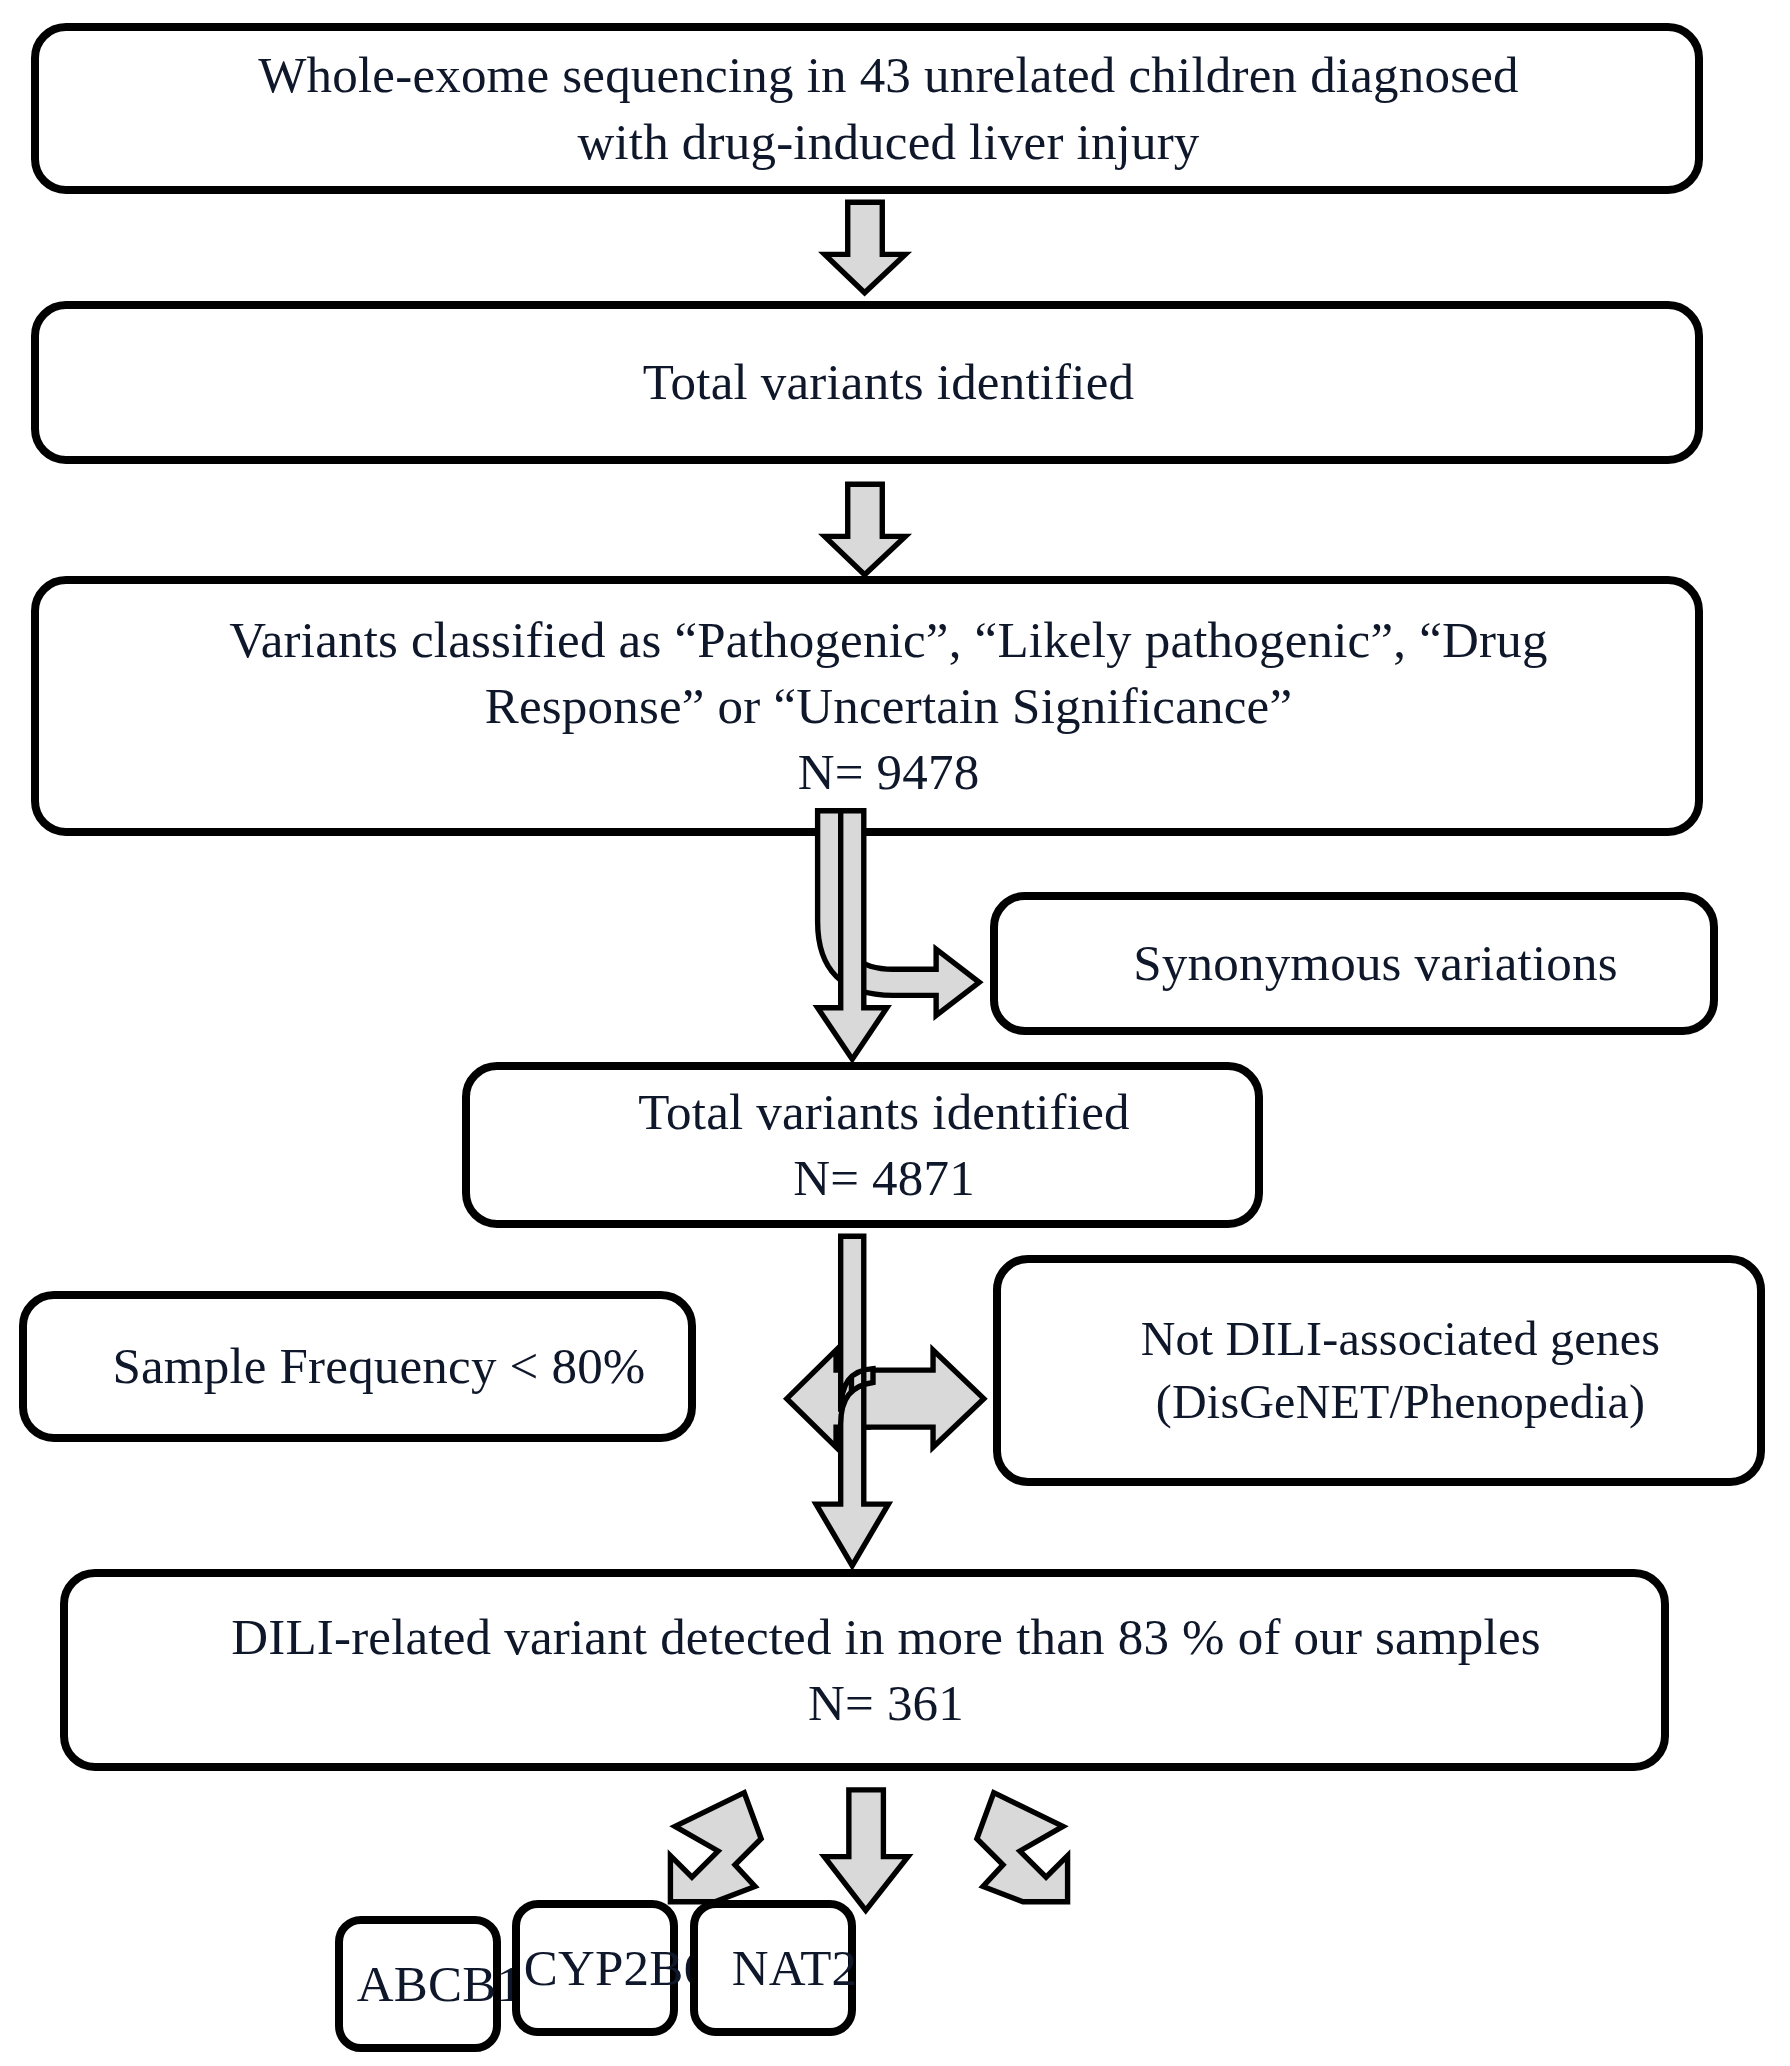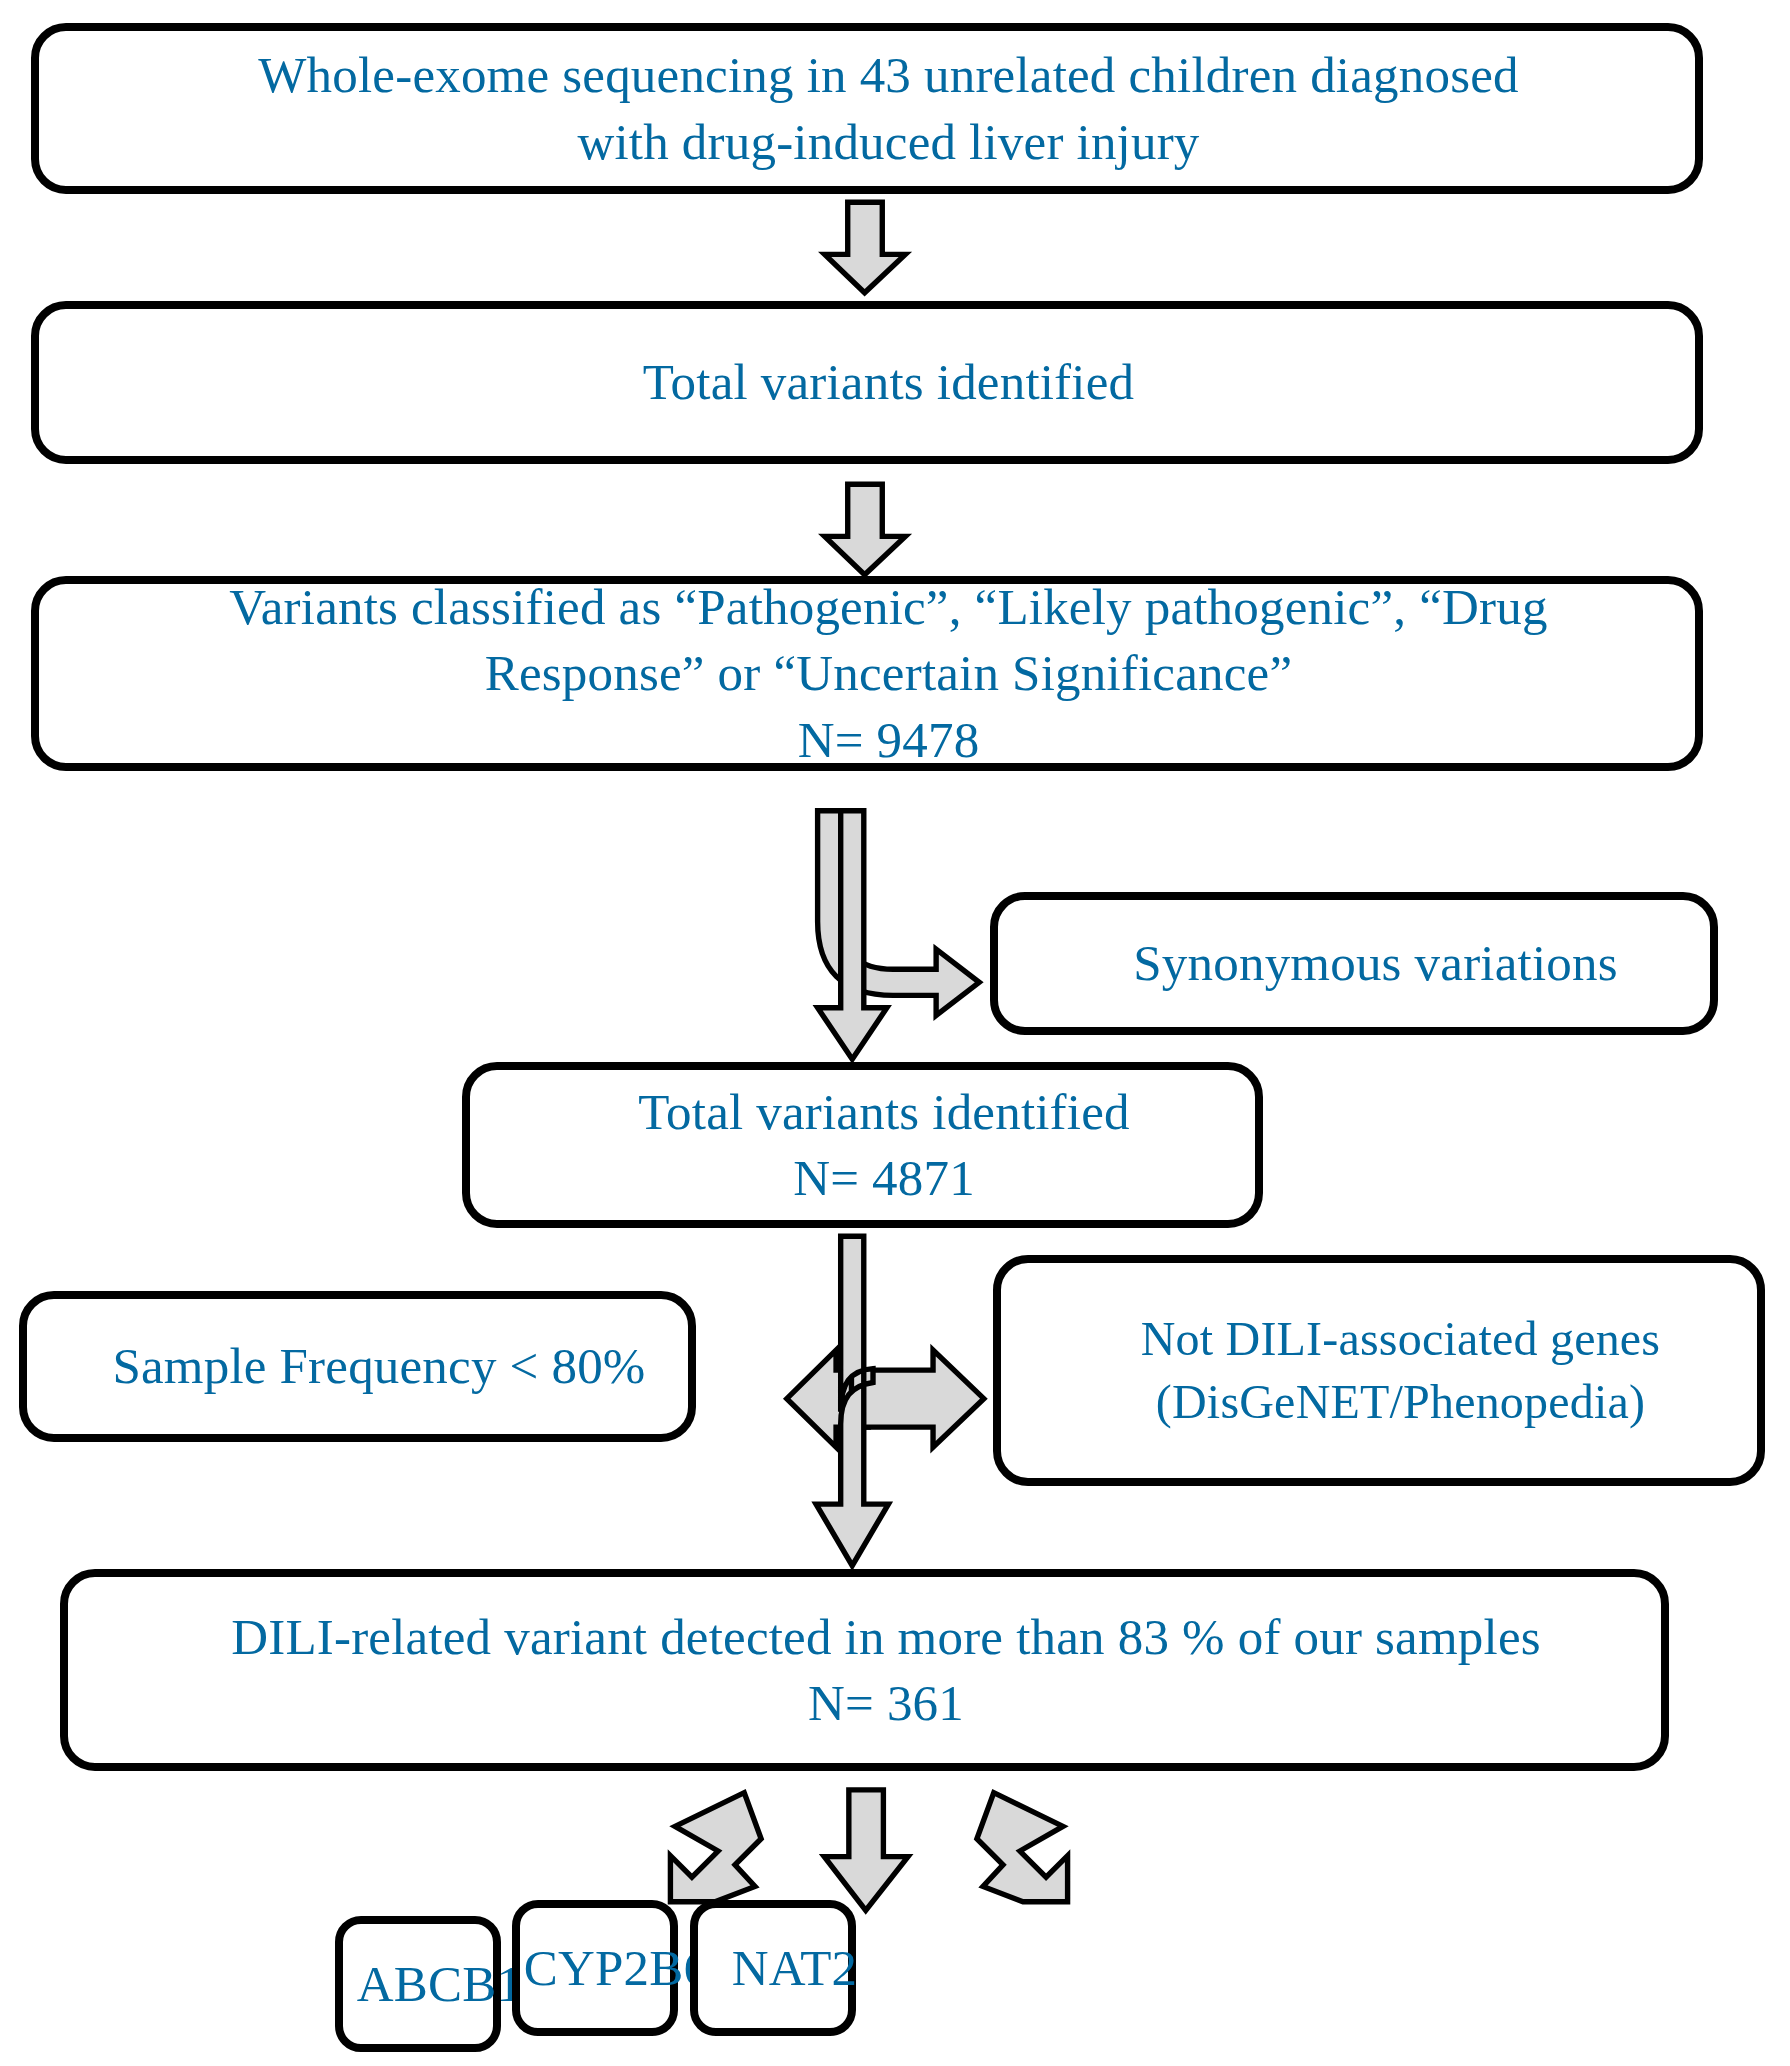--- a/index.html
+++ b/index.html
@@ -21,21 +21,21 @@
     position: absolute;
     box-sizing: border-box;
     background: #ffffff;
     border: 8.5px solid #000000;
     border-radius: 35px;
     display: flex;
     flex-direction: column;
     align-items: center;
     justify-content: center;
     text-align: center;
-    color: #0369a1;
+    color: #0f172a;
     line-height: 1.30;
     letter-spacing: 0.2px;
     padding-left: 43px;
   }
   .node .line {
     display: block;
     white-space: nowrap;
   }
   .fs-big   { font-size: 51px; }
   .fs-mid   { font-size: 48px; }
@@ -72,21 +72,21 @@
   <div class="node fs-big" style="left:31px; top:301px; width:1672px; height:163px;">
     <span class="line">Total variants identified</span>
   </div>
 
   <div class="arrow" style="left:817px; top:481px; width:96px; height:97px;">
     <svg viewBox="0 0 125 126" width="96" height="97" aria-hidden="true">
       <polygon class="ashape" points="40,4 85,4 85,72 115,72 62,122 10,72 40,72"></polygon>
     </svg>
   </div>
 
-  <div class="node fs-big" style="left:31px; top:576px; width:1672px; height:195px;">
+  <div class="node fs-big" style="left:31px; top:576px; width:1672px; height:260px;">
     <span class="line">Variants classified as “Pathogenic”, “Likely pathogenic”, “Drug</span>
     <span class="line">Response” or “Uncertain Significance”</span>
     <span class="line">N= 9478</span>
   </div>
 
   <div class="arrow" style="left:813px; top:806px; width:177px; height:258px;">
     <svg viewBox="0 0 230 335" width="177" height="258" aria-hidden="true">
 
       <path class="ashape" d="M 36,6
                L 36,148

